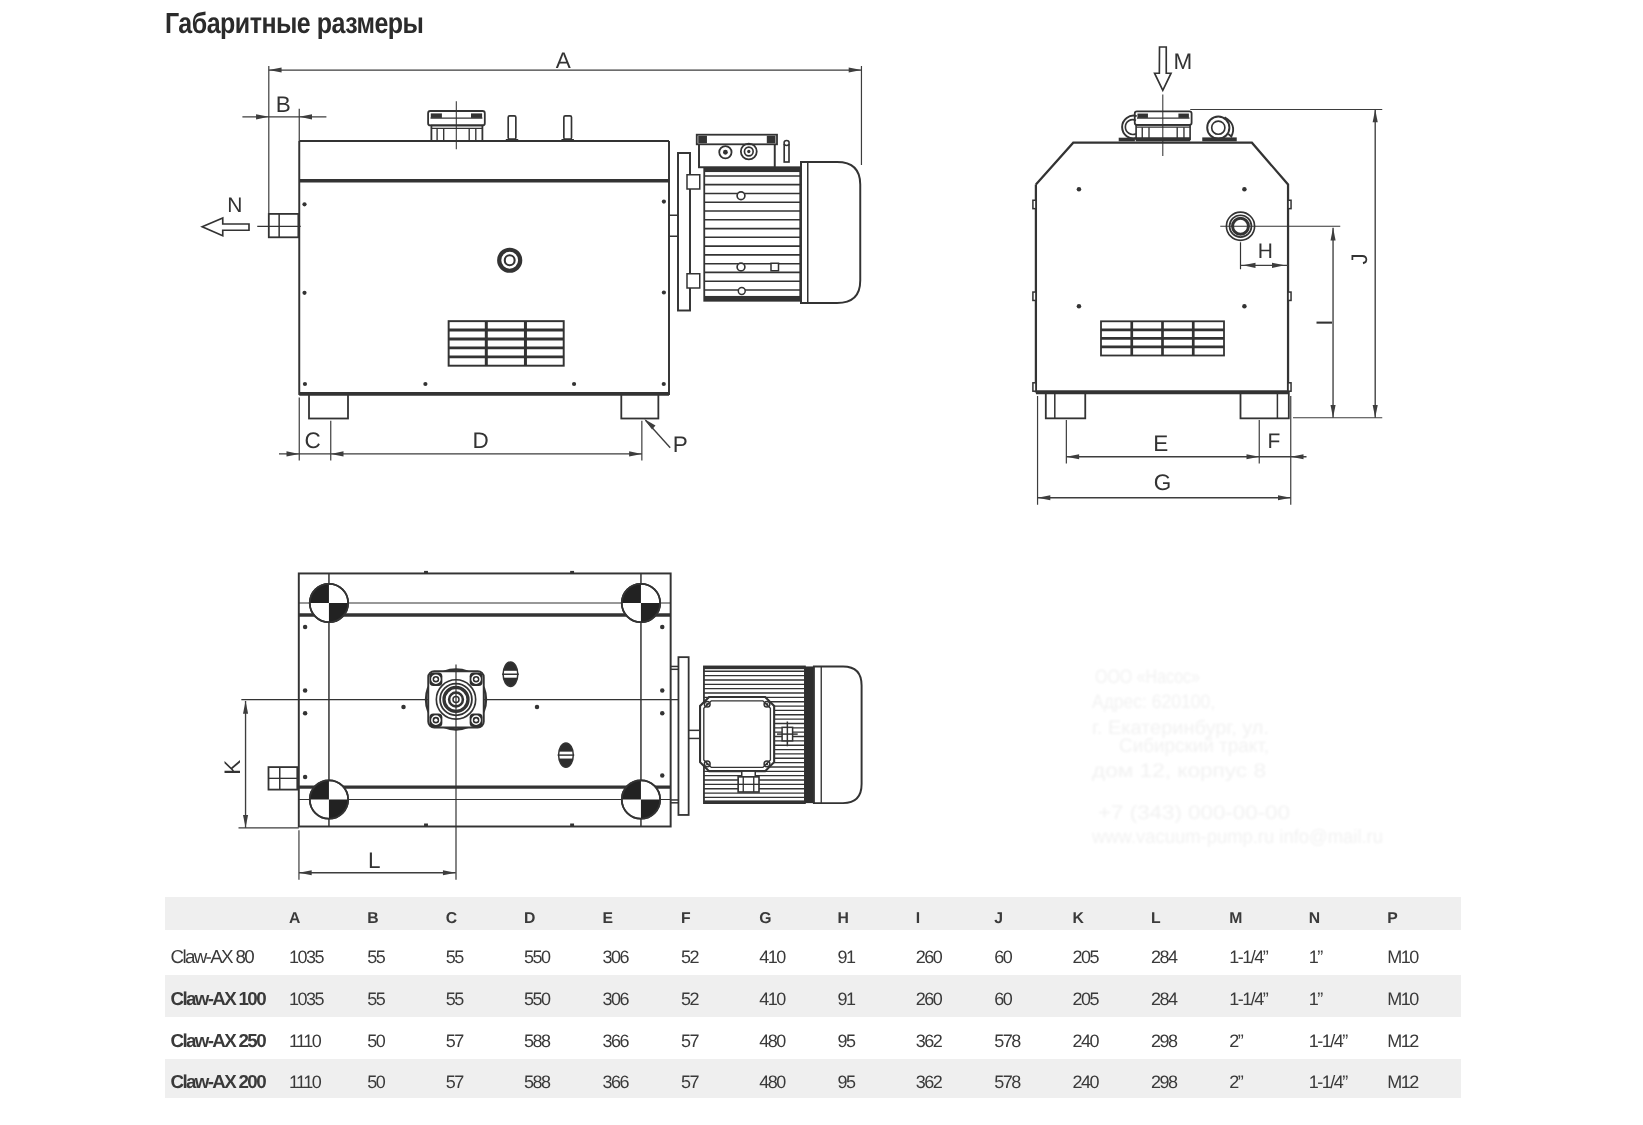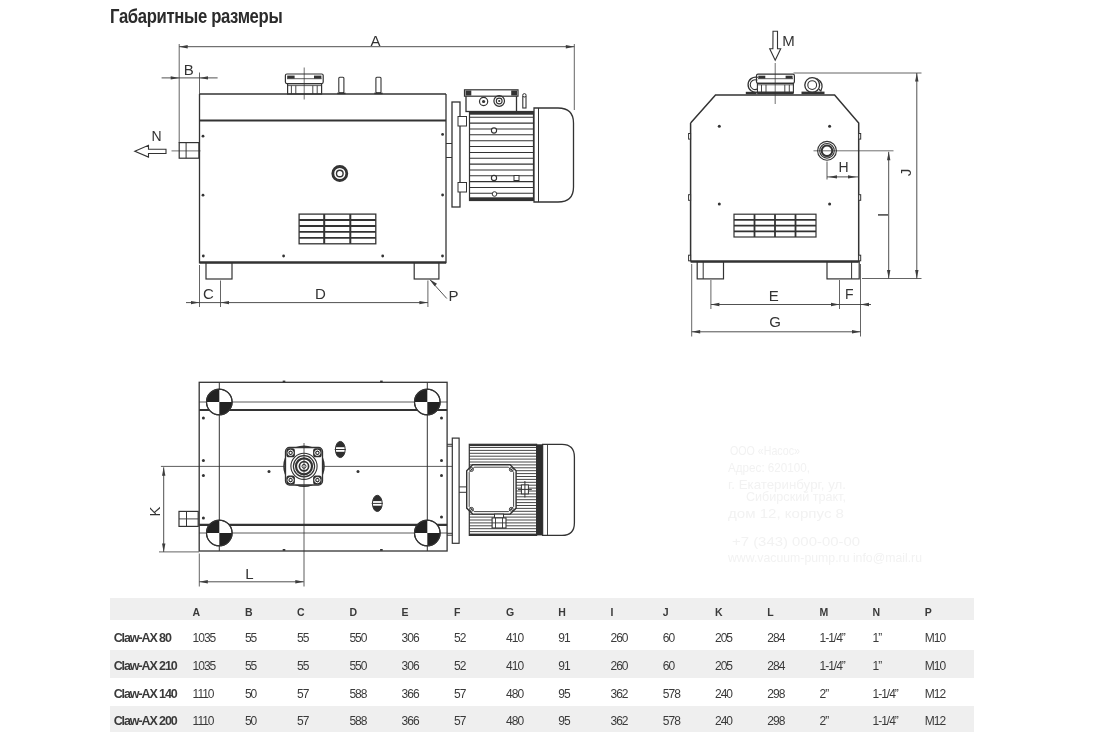--- a/index.html
+++ b/index.html
@@ -361,53 +361,53 @@
 <div style="position:absolute;left:454.0px;top:605.5px;font-size:10.5px;font-weight:700;letter-spacing:0px;color:#3a3a3a;white-space:nowrap;">F</div>
 <div style="position:absolute;left:506.1px;top:605.5px;font-size:10.5px;font-weight:700;letter-spacing:0px;color:#3a3a3a;white-space:nowrap;">G</div>
 <div style="position:absolute;left:558.3px;top:605.5px;font-size:10.5px;font-weight:700;letter-spacing:0px;color:#3a3a3a;white-space:nowrap;">H</div>
 <div style="position:absolute;left:610.5px;top:605.5px;font-size:10.5px;font-weight:700;letter-spacing:0px;color:#3a3a3a;white-space:nowrap;">I</div>
 <div style="position:absolute;left:662.8px;top:605.5px;font-size:10.5px;font-weight:700;letter-spacing:0px;color:#3a3a3a;white-space:nowrap;">J</div>
 <div style="position:absolute;left:715.0px;top:605.5px;font-size:10.5px;font-weight:700;letter-spacing:0px;color:#3a3a3a;white-space:nowrap;">K</div>
 <div style="position:absolute;left:767.3px;top:605.5px;font-size:10.5px;font-weight:700;letter-spacing:0px;color:#3a3a3a;white-space:nowrap;">L</div>
 <div style="position:absolute;left:819.5px;top:605.5px;font-size:10.5px;font-weight:700;letter-spacing:0px;color:#3a3a3a;white-space:nowrap;">M</div>
 <div style="position:absolute;left:872.5px;top:605.5px;font-size:10.5px;font-weight:700;letter-spacing:0px;color:#3a3a3a;white-space:nowrap;">N</div>
 <div style="position:absolute;left:924.8px;top:605.5px;font-size:10.5px;font-weight:700;letter-spacing:0px;color:#3a3a3a;white-space:nowrap;">P</div>
-<div style="position:absolute;left:113.7px;top:630.5px;font-size:12.5px;font-weight:700;letter-spacing:-1.1px;color:#3a3a3a;white-space:nowrap;">Claw-AX 80</div>
+<div style="position:absolute;left:113.7px;top:630.5px;font-size:12.5px;font-weight:400;letter-spacing:-1.1px;color:#3a3a3a;white-space:nowrap;">Claw-AX 80</div>
 <div style="position:absolute;left:192.6px;top:630.8px;font-size:12px;font-weight:400;letter-spacing:-1.0px;color:#3a3a3a;white-space:nowrap;">1035</div>
 <div style="position:absolute;left:244.9px;top:630.8px;font-size:12px;font-weight:400;letter-spacing:-1.0px;color:#3a3a3a;white-space:nowrap;">55</div>
 <div style="position:absolute;left:297.1px;top:630.8px;font-size:12px;font-weight:400;letter-spacing:-1.0px;color:#3a3a3a;white-space:nowrap;">55</div>
 <div style="position:absolute;left:349.4px;top:630.8px;font-size:12px;font-weight:400;letter-spacing:-1.0px;color:#3a3a3a;white-space:nowrap;">550</div>
 <div style="position:absolute;left:401.6px;top:630.8px;font-size:12px;font-weight:400;letter-spacing:-1.0px;color:#3a3a3a;white-space:nowrap;">306</div>
 <div style="position:absolute;left:454.0px;top:630.8px;font-size:12px;font-weight:400;letter-spacing:-1.0px;color:#3a3a3a;white-space:nowrap;">52</div>
 <div style="position:absolute;left:506.1px;top:630.8px;font-size:12px;font-weight:400;letter-spacing:-1.0px;color:#3a3a3a;white-space:nowrap;">410</div>
 <div style="position:absolute;left:558.3px;top:630.8px;font-size:12px;font-weight:400;letter-spacing:-1.0px;color:#3a3a3a;white-space:nowrap;">91</div>
 <div style="position:absolute;left:610.5px;top:630.8px;font-size:12px;font-weight:400;letter-spacing:-1.0px;color:#3a3a3a;white-space:nowrap;">260</div>
 <div style="position:absolute;left:662.8px;top:630.8px;font-size:12px;font-weight:400;letter-spacing:-1.0px;color:#3a3a3a;white-space:nowrap;">60</div>
 <div style="position:absolute;left:715.0px;top:630.8px;font-size:12px;font-weight:400;letter-spacing:-1.0px;color:#3a3a3a;white-space:nowrap;">205</div>
 <div style="position:absolute;left:767.3px;top:630.8px;font-size:12px;font-weight:400;letter-spacing:-1.0px;color:#3a3a3a;white-space:nowrap;">284</div>
 <div style="position:absolute;left:819.5px;top:630.8px;font-size:12px;font-weight:400;letter-spacing:-1.0px;color:#3a3a3a;white-space:nowrap;">1-1/4”</div>
 <div style="position:absolute;left:872.5px;top:630.8px;font-size:12px;font-weight:400;letter-spacing:-1.0px;color:#3a3a3a;white-space:nowrap;">1”</div>
 <div style="position:absolute;left:924.8px;top:630.8px;font-size:12px;font-weight:400;letter-spacing:-1.0px;color:#3a3a3a;white-space:nowrap;">M10</div>
-<div style="position:absolute;left:113.7px;top:658.5px;font-size:12.5px;font-weight:700;letter-spacing:-1.1px;color:#3a3a3a;white-space:nowrap;">Claw-AX 210</div>
+<div style="position:absolute;left:113.7px;top:658.5px;font-size:12.5px;font-weight:700;letter-spacing:-1.1px;color:#3a3a3a;white-space:nowrap;">Claw-AX 100</div>
 <div style="position:absolute;left:192.6px;top:658.8px;font-size:12px;font-weight:400;letter-spacing:-1.0px;color:#3a3a3a;white-space:nowrap;">1035</div>
 <div style="position:absolute;left:244.9px;top:658.8px;font-size:12px;font-weight:400;letter-spacing:-1.0px;color:#3a3a3a;white-space:nowrap;">55</div>
 <div style="position:absolute;left:297.1px;top:658.8px;font-size:12px;font-weight:400;letter-spacing:-1.0px;color:#3a3a3a;white-space:nowrap;">55</div>
 <div style="position:absolute;left:349.4px;top:658.8px;font-size:12px;font-weight:400;letter-spacing:-1.0px;color:#3a3a3a;white-space:nowrap;">550</div>
 <div style="position:absolute;left:401.6px;top:658.8px;font-size:12px;font-weight:400;letter-spacing:-1.0px;color:#3a3a3a;white-space:nowrap;">306</div>
 <div style="position:absolute;left:454.0px;top:658.8px;font-size:12px;font-weight:400;letter-spacing:-1.0px;color:#3a3a3a;white-space:nowrap;">52</div>
 <div style="position:absolute;left:506.1px;top:658.8px;font-size:12px;font-weight:400;letter-spacing:-1.0px;color:#3a3a3a;white-space:nowrap;">410</div>
 <div style="position:absolute;left:558.3px;top:658.8px;font-size:12px;font-weight:400;letter-spacing:-1.0px;color:#3a3a3a;white-space:nowrap;">91</div>
 <div style="position:absolute;left:610.5px;top:658.8px;font-size:12px;font-weight:400;letter-spacing:-1.0px;color:#3a3a3a;white-space:nowrap;">260</div>
 <div style="position:absolute;left:662.8px;top:658.8px;font-size:12px;font-weight:400;letter-spacing:-1.0px;color:#3a3a3a;white-space:nowrap;">60</div>
 <div style="position:absolute;left:715.0px;top:658.8px;font-size:12px;font-weight:400;letter-spacing:-1.0px;color:#3a3a3a;white-space:nowrap;">205</div>
 <div style="position:absolute;left:767.3px;top:658.8px;font-size:12px;font-weight:400;letter-spacing:-1.0px;color:#3a3a3a;white-space:nowrap;">284</div>
 <div style="position:absolute;left:819.5px;top:658.8px;font-size:12px;font-weight:400;letter-spacing:-1.0px;color:#3a3a3a;white-space:nowrap;">1-1/4”</div>
 <div style="position:absolute;left:872.5px;top:658.8px;font-size:12px;font-weight:400;letter-spacing:-1.0px;color:#3a3a3a;white-space:nowrap;">1”</div>
 <div style="position:absolute;left:924.8px;top:658.8px;font-size:12px;font-weight:400;letter-spacing:-1.0px;color:#3a3a3a;white-space:nowrap;">M10</div>
-<div style="position:absolute;left:113.7px;top:686.5px;font-size:12.5px;font-weight:700;letter-spacing:-1.1px;color:#3a3a3a;white-space:nowrap;">Claw-AX 140</div>
+<div style="position:absolute;left:113.7px;top:686.5px;font-size:12.5px;font-weight:700;letter-spacing:-1.1px;color:#3a3a3a;white-space:nowrap;">Claw-AX 250</div>
 <div style="position:absolute;left:192.6px;top:686.8px;font-size:12px;font-weight:400;letter-spacing:-1.0px;color:#3a3a3a;white-space:nowrap;">1110</div>
 <div style="position:absolute;left:244.9px;top:686.8px;font-size:12px;font-weight:400;letter-spacing:-1.0px;color:#3a3a3a;white-space:nowrap;">50</div>
 <div style="position:absolute;left:297.1px;top:686.8px;font-size:12px;font-weight:400;letter-spacing:-1.0px;color:#3a3a3a;white-space:nowrap;">57</div>
 <div style="position:absolute;left:349.4px;top:686.8px;font-size:12px;font-weight:400;letter-spacing:-1.0px;color:#3a3a3a;white-space:nowrap;">588</div>
 <div style="position:absolute;left:401.6px;top:686.8px;font-size:12px;font-weight:400;letter-spacing:-1.0px;color:#3a3a3a;white-space:nowrap;">366</div>
 <div style="position:absolute;left:454.0px;top:686.8px;font-size:12px;font-weight:400;letter-spacing:-1.0px;color:#3a3a3a;white-space:nowrap;">57</div>
 <div style="position:absolute;left:506.1px;top:686.8px;font-size:12px;font-weight:400;letter-spacing:-1.0px;color:#3a3a3a;white-space:nowrap;">480</div>
 <div style="position:absolute;left:558.3px;top:686.8px;font-size:12px;font-weight:400;letter-spacing:-1.0px;color:#3a3a3a;white-space:nowrap;">95</div>
 <div style="position:absolute;left:610.5px;top:686.8px;font-size:12px;font-weight:400;letter-spacing:-1.0px;color:#3a3a3a;white-space:nowrap;">362</div>
 <div style="position:absolute;left:662.8px;top:686.8px;font-size:12px;font-weight:400;letter-spacing:-1.0px;color:#3a3a3a;white-space:nowrap;">578</div>

